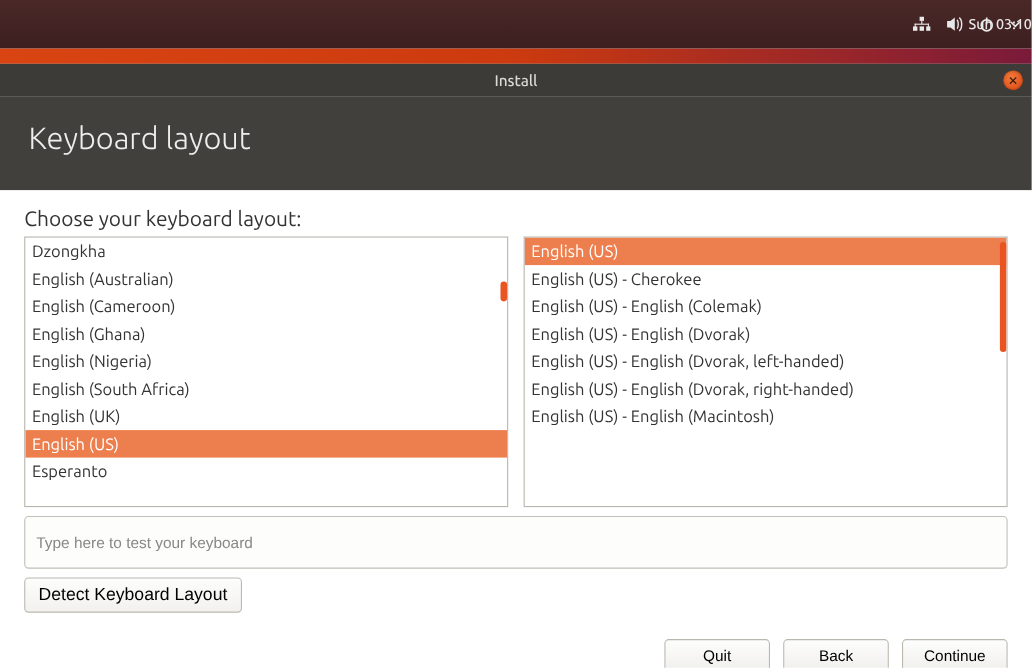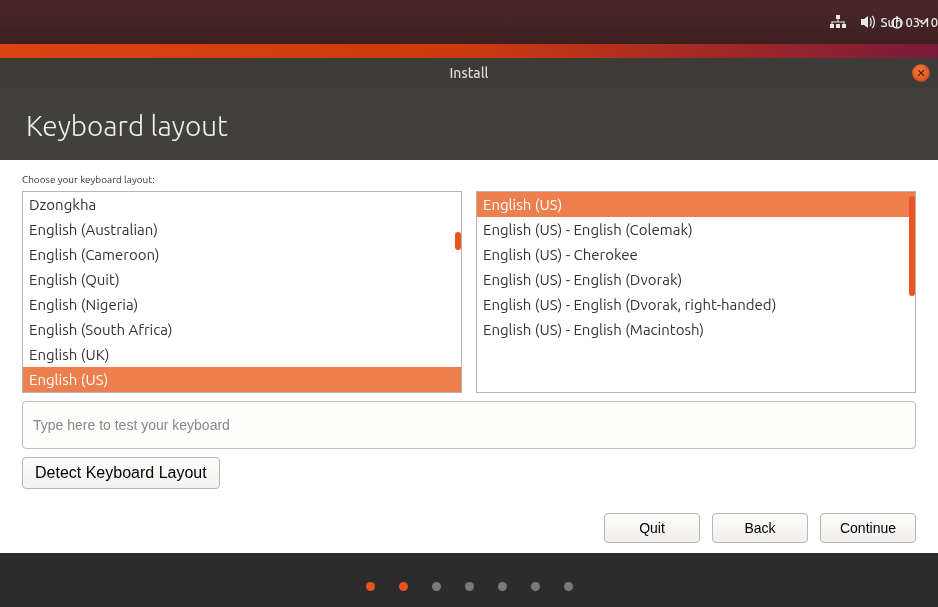--- a/index.html
+++ b/index.html
@@ -56,43 +56,43 @@
     display: flex;
     align-items: center;
     justify-content: center;
     color: #3a1a0a;
     font-size: 11px;
     cursor: pointer;
   }
   .header-strip {
     background: #41403c;
     color: #eee;
-    padding: 22px 26px 19px;
+    padding: 22px 26px 32px;
   }
   .header-strip h1 {
     font-size: 28px;
     font-weight: 300;
   }
   .content {
     background: #fff;
     padding: 14px 22px 10px;
   }
   .prompt {
-    font-size: 10px;
+    font-size: 19px;
     color: #333;
     margin-bottom: 6px;
   }
   .lists {
     display: flex;
     gap: 14px;
   }
   .listbox {
     flex: 1;
     border: 1px solid #b8b5ad;
-    height: 202px;
+    height: 246px;
     overflow: hidden;
     position: relative;
     background: #fff;
   }
   .listbox .scroll-indicator {
     position: absolute;
     right: 0;
     width: 6px;
     background: #e95420;
     border-radius: 3px;
@@ -220,33 +220,34 @@
 
 <div class="content">
   <div class="prompt">Choose your keyboard layout:</div>
 
   <div class="lists">
     <div class="listbox left" id="layouts">
       <div class="scroll-indicator"></div>
     <div class="item">Dzongkha</div>
         <div class="item">English (Australian)</div>
         <div class="item">English (Cameroon)</div>
-        <div class="item">English (Quit)</div>
+        <div class="item">English (Ghana)</div>
         <div class="item">English (Nigeria)</div>
         <div class="item">English (South Africa)</div>
         <div class="item">English (UK)</div>
         <div class="item selected">English (US)</div>
         <div class="item">Esperanto</div>
       </div>
     <div class="listbox right" id="variants">
       <div class="scroll-indicator"></div>
     <div class="item selected">English (US)</div>
+        <div class="item">English (US) - Cherokee</div>
         <div class="item">English (US) - English (Colemak)</div>
-        <div class="item">English (US) - Cherokee</div>
         <div class="item">English (US) - English (Dvorak)</div>
+        <div class="item">English (US) - English (Dvorak, left-handed)</div>
         <div class="item">English (US) - English (Dvorak, right-handed)</div>
         <div class="item">English (US) - English (Macintosh)</div>
       </div>
   </div>
 
   <input class="test-input" type="text" placeholder="Type here to test your keyboard" style="">
 
   <button class="detect-btn">Detect Keyboard Layout</button>
 
   <div class="footer-btns">

